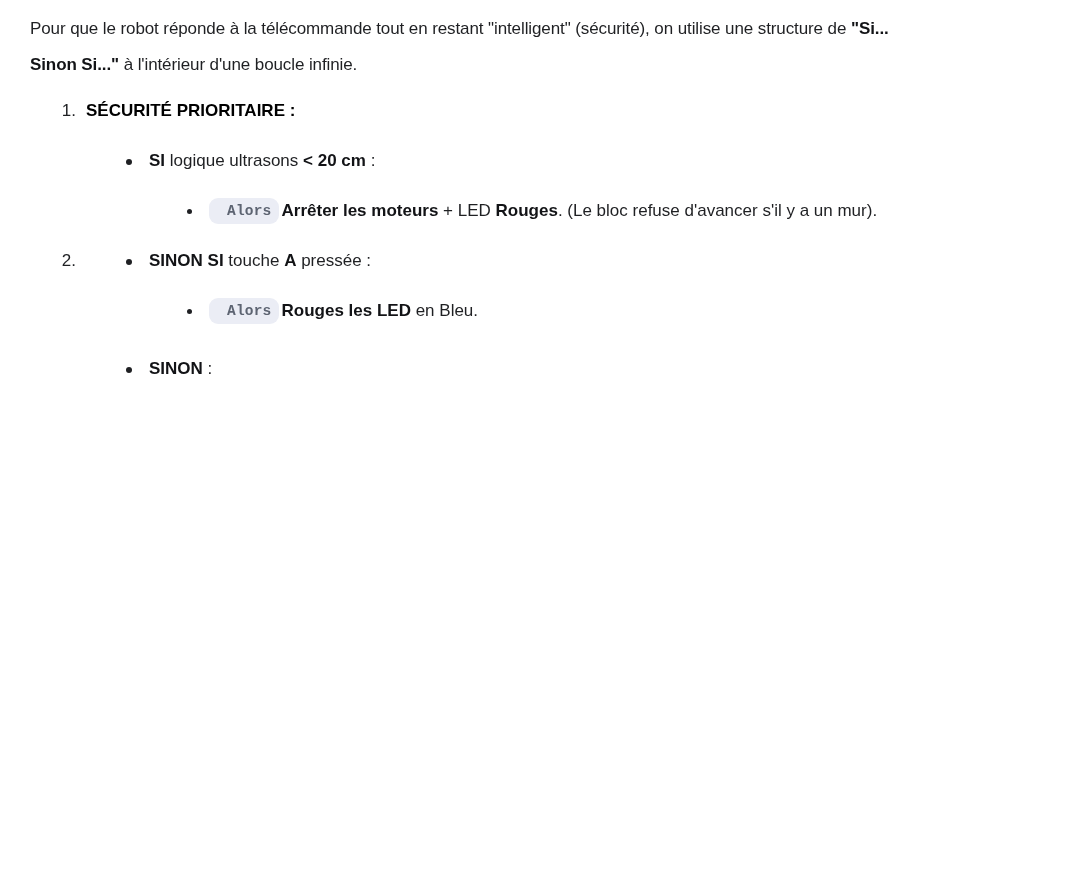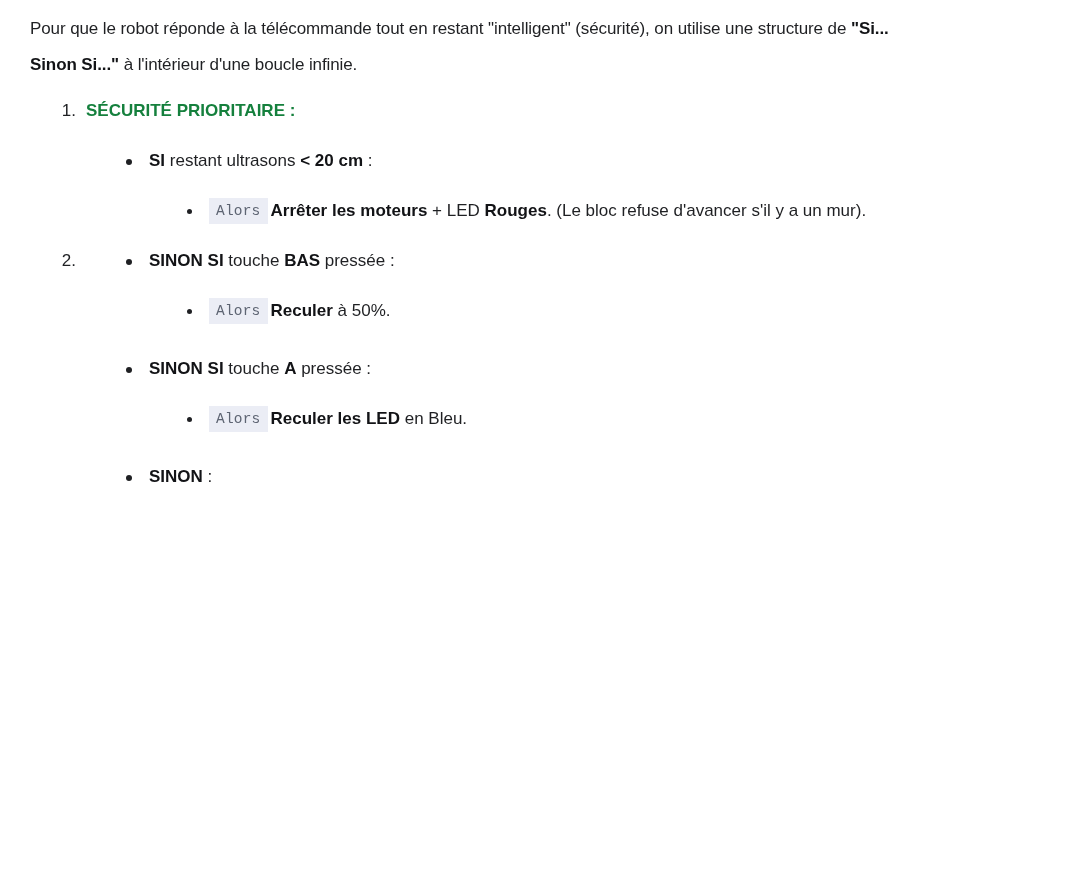--- a/index.html
+++ b/index.html
@@ -58,21 +58,21 @@
     left: 20px;
     top: 0;
     width: 26px;
     text-align: right;
     font-size: 17px;
     line-height: 36px;
     color: #1f2023;
   }
   ol.l1 > li > .li-text {
     font-weight: 700;
-    color: #15803d;
+    color: #000000;
     display: block;
   }
 
   
   ul.l2 {
     margin: 14px 0 0 0;
     padding: 0;
     list-style: none;
   }
   ul.l2 > li {
@@ -118,79 +118,70 @@
   }
 
   
   code.chip {
     display: inline-block;
     background: #ebedf5;
     color: #5d6472;
     font-family: "Liberation Mono", "DejaVu Sans Mono", monospace;
     font-size: 14.5px;
     line-height: 22px;
-    padding: 2px 7px 2px 7px;
-    border-radius: 0;
+    padding: 2px 7px 2px 18px;
+    border-radius: 9px;
     vertical-align: 1px;
     margin-right: 3px;
     letter-spacing: 0.2px;
+    font-weight: bold;
   }
 </style>
 </head>
 <body>
 
 <div class="page">
 
   <p class="para lead"><span>Pour que le robot réponde à la télécommande tout en restant "intelligent" (sécurité), on utilise une structure de </span><strong>"Si... Sinon Si..."</strong><span> à l'intérieur d'une boucle infinie.</span></p>
 
 
   <ol class="l1">
 
     <li>
       <span class="marker">1.</span>
       <span class="li-text">SÉCURITÉ PRIORITAIRE :</span>
 
       <ul class="l2">
         <li>
           <span class="dot"></span>
-          <strong>SI</strong><span> restant ultrasons </span><strong>&lt; 20 cm</strong><span> :</span>
+          <strong>SI</strong><span> logique ultrasons </span><strong>&lt; 20 cm</strong><span> :</span>
 
           <ul class="l3">
             <li>
               <span class="dot"></span><code class="chip">Alors</code><strong>Arrêter les moteurs</strong><span> + LED </span><strong>Rouges</strong><span>. (Le bloc refuse d'avancer s'il y a un mur).</span>
             </li>
           </ul>
         </li>
       </ul>
     </li>
 
     <li>
       <span class="marker">2.</span>
 
       <ul class="l2">
 
 
-        <li>
-          <span class="dot"></span>
-          <strong>SINON SI</strong><span> touche </span><strong>BAS</strong><span> pressée :</span>
-
-          <ul class="l3">
-            <li>
-              <span class="dot"></span><code class="chip">Alors</code><strong>Reculer</strong><span> à 50%.</span>
-            </li>
-          </ul>
-        </li>
 
         <li>
           <span class="dot"></span>
           <strong>SINON SI</strong><span> touche </span><strong>A</strong><span> pressée :</span>
 
           <ul class="l3">
             <li>
-              <span class="dot"></span><code class="chip">Alors</code><strong>Reculer les LED</strong><span> en Bleu.</span>
+              <span class="dot"></span><code class="chip">Alors</code><strong>Rouges les LED</strong><span> en Bleu.</span>
             </li>
           </ul>
         </li>
 
         <li>
           <span class="dot"></span>
           <strong>SINON</strong><span></span><strong></strong><span> :</span>
 
         </li>
 

